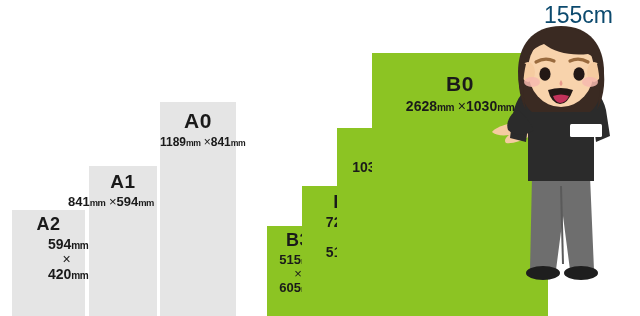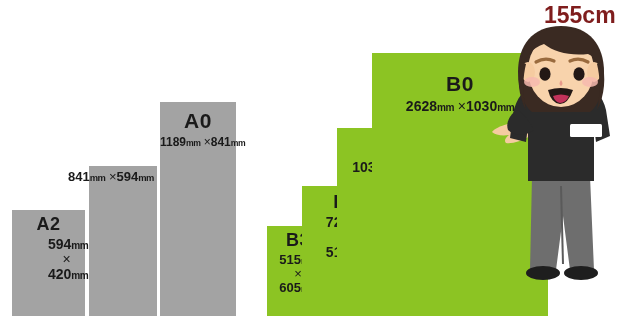--- a/index.html
+++ b/index.html
@@ -27,21 +27,21 @@
   .sheet .dim{
     font-weight:700;
     line-height:1.08;
     white-space:nowrap;
   }
   .dim .u{font-size:0.72em;letter-spacing:-0.5px;}
   .dim .x{font-weight:400;}
   .sheet .dim.stack{white-space:normal;}
 
   
-  .a{background:#a3a3a3;}
+  .a{background:#e5e5e5;}
   
   .b{background:#8CC423;}
 
   #sheet-a0{left:160px;top:102px;width:76px;height:214px;}
   #sheet-a1{left:89px; top:166px;width:68px;height:150px;}
   #sheet-a2{left:12px; top:210px;width:73px;height:106px;}
   #sheet-b0{left:372px;top:53px; width:176px;height:263px;}
   #sheet-b1{left:337px;top:128px;width:131px;height:188px;}
   #sheet-b2{left:302px;top:186px;width:88px; height:130px;}
   #sheet-b3{left:258px;top:226px;width:62px; height:90px;margin-left:9px;}
@@ -58,21 +58,21 @@
   #sheet-b1 .name{font-size:20px;margin-top:7px;}
   #sheet-b1 .dim {font-size:14px;margin-top:5px;}
   #sheet-b2 .name{font-size:19px;margin-top:6px;}
   #sheet-b2 .dim {font-size:14px;margin-top:4px;}
   #sheet-b3 .name{font-size:18px;margin-top:5px;}
   #sheet-b3 .dim {font-size:13px;margin-top:4px;}
 
   
   #height-label{
     position:absolute;left:544px;top:2px;
-    font-size:23px;font-weight:700;color:#7f1d1d;
+    font-size:23px;font-weight:400;color:#0c4a6e;
     letter-spacing:0px;white-space:nowrap;
   }
 
   
   #person{position:absolute;left:478px;top:26px;width:162px;height:290px;}
   #person svg{display:block;width:162px;height:290px;}
 </style>
 </head>
 <body>
 
@@ -81,20 +81,21 @@
   <div class="sheet a" id="sheet-a2">
     <div class="name">A2</div>
     <div class="dim stack">
       <span>594</span><span class="u">mm</span><br>
       <span class="x">×</span><br>
       <span>420</span><span class="u">mm</span>
     </div>
   </div>
 
   <div class="sheet a" id="sheet-a1">
+    <div class="name">A1</div>
     <div class="dim">
       <span>841</span><span class="u">mm</span>
       <span class="x">×</span><span>594</span><span class="u">mm</span>
     </div>
   </div>
 
   <div class="sheet a" id="sheet-a0">
     <div class="name">A0</div>
     <div class="dim">
       <span>1189</span><span class="u">mm</span>

